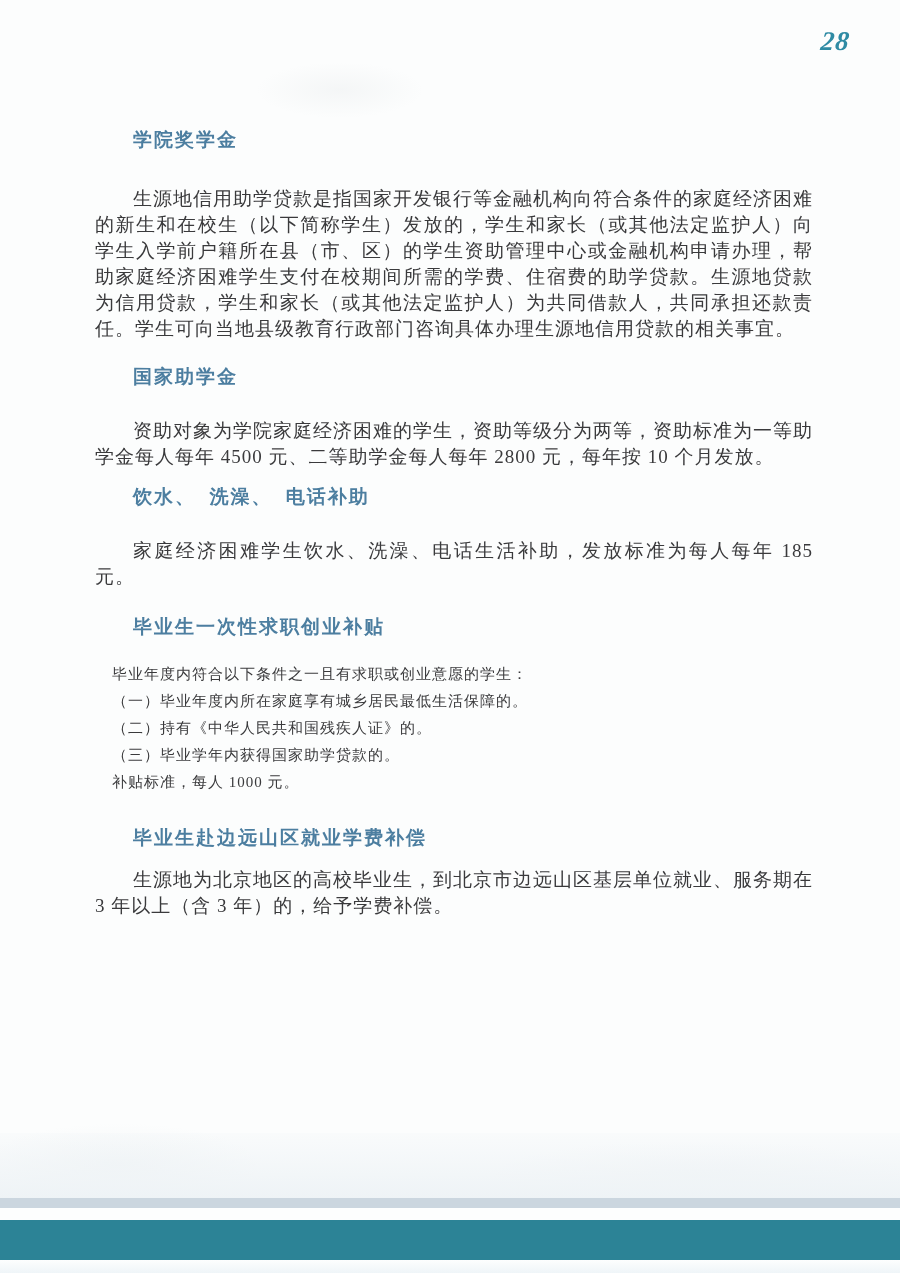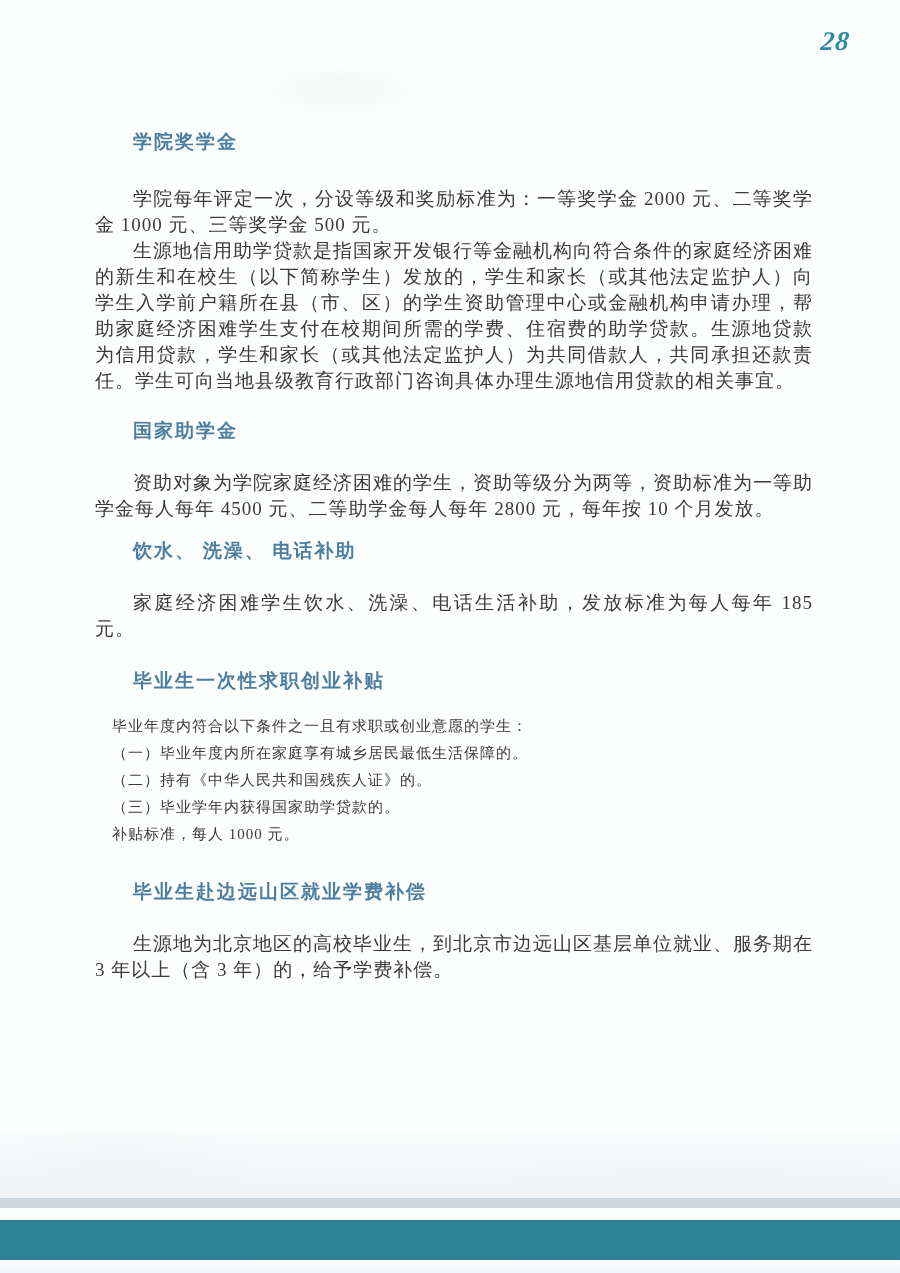--- a/index.html
+++ b/index.html
@@ -24,21 +24,21 @@
     transform:skewX(-6deg);
   }
   .content {
     position:absolute;
     left:95px; top:130px;
     width:718px;
   }
   .section-heading {
     margin:0;
     padding-left:38px;
-    font-family:Liberation Serif, serif;
+    font-family:Liberation Mono, monospace;
     font-size:19px;
     line-height:23px;
     font-weight:bold;
     color:#4c7ea0;
     letter-spacing:2px;
   }
   .body-par {
     margin:0;
     font-size:19px;
     line-height:26px;
@@ -52,21 +52,21 @@
     letter-spacing:1px;
   }
   .list-line { margin:0; padding-left:17px; }
   
   .mb-lg { margin-bottom:33px; }
   .s2 .section-heading { margin-top:36px; margin-bottom:32px; }
   .s3 .section-heading { margin-top:29px; margin-bottom:2px; }
   .s4 .section-heading { margin-top:25px; margin-bottom:28px; }
   .s5 .section-heading { margin-top:17px; margin-bottom:28px; }
   .s6 .section-heading { margin-top:27px; margin-bottom:21px; }
-  .s7 .section-heading { margin-top:32px; margin-bottom:28px; }
+  .s7 .section-heading { margin-top:32px; margin-bottom:16px; }
   
   .bottom-tint {
     position:absolute; left:0; right:0; top:1133px; height:66px;
     background:linear-gradient(180deg, rgba(238,243,246,0.2), #eef3f6);
   }
   .footer-stripe-gray {
     position:absolute; left:0; right:0; top:1198px; height:10px;
     background:#cbd6df;
   }
   .footer-gap-white {
@@ -86,21 +86,20 @@
 <body>
 
 <div class="page">
 
   <div class="page-number">28</div>
 
   <div class="content">
 
     <section class="s1">
       <h2 class="section-heading mb-lg">学院奖学金</h2>
-      <p class="body-par">学院每年评定一次，分设等级和奖励标准为：一等奖学金 2000 元、二等奖学金 1000 元、三等奖学金 500 元。</p>
     </section>
 
 
     <section class="s3">
       <p class="body-par">生源地信用助学贷款是指国家开发银行等金融机构向符合条件的家庭经济困难的新生和在校生（以下简称学生）发放的，学生和家长（或其他法定监护人）向学生入学前户籍所在县（市、区）的学生资助管理中心或金融机构申请办理，帮助家庭经济困难学生支付在校期间所需的学费、住宿费的助学贷款。生源地贷款为信用贷款，学生和家长（或其他法定监护人）为共同借款人，共同承担还款责任。学生可向当地县级教育行政部门咨询具体办理生源地信用贷款的相关事宜。</p>
     </section>
 
     <section class="s4">
       <h2 class="section-heading">国家助学金</h2>
       <p class="body-par">资助对象为学院家庭经济困难的学生，资助等级分为两等，资助标准为一等助学金每人每年 4500 元、二等助学金每人每年 2800 元，每年按 10 个月发放。</p>

